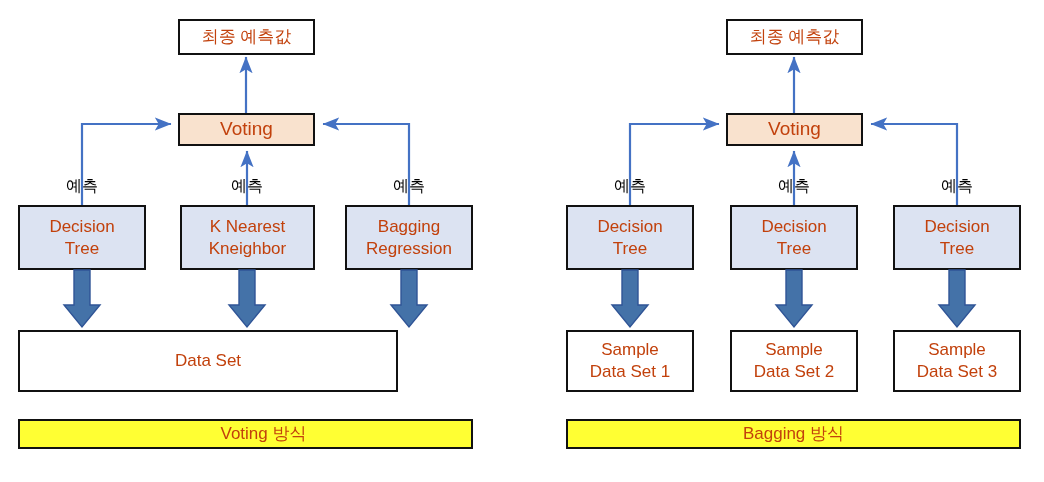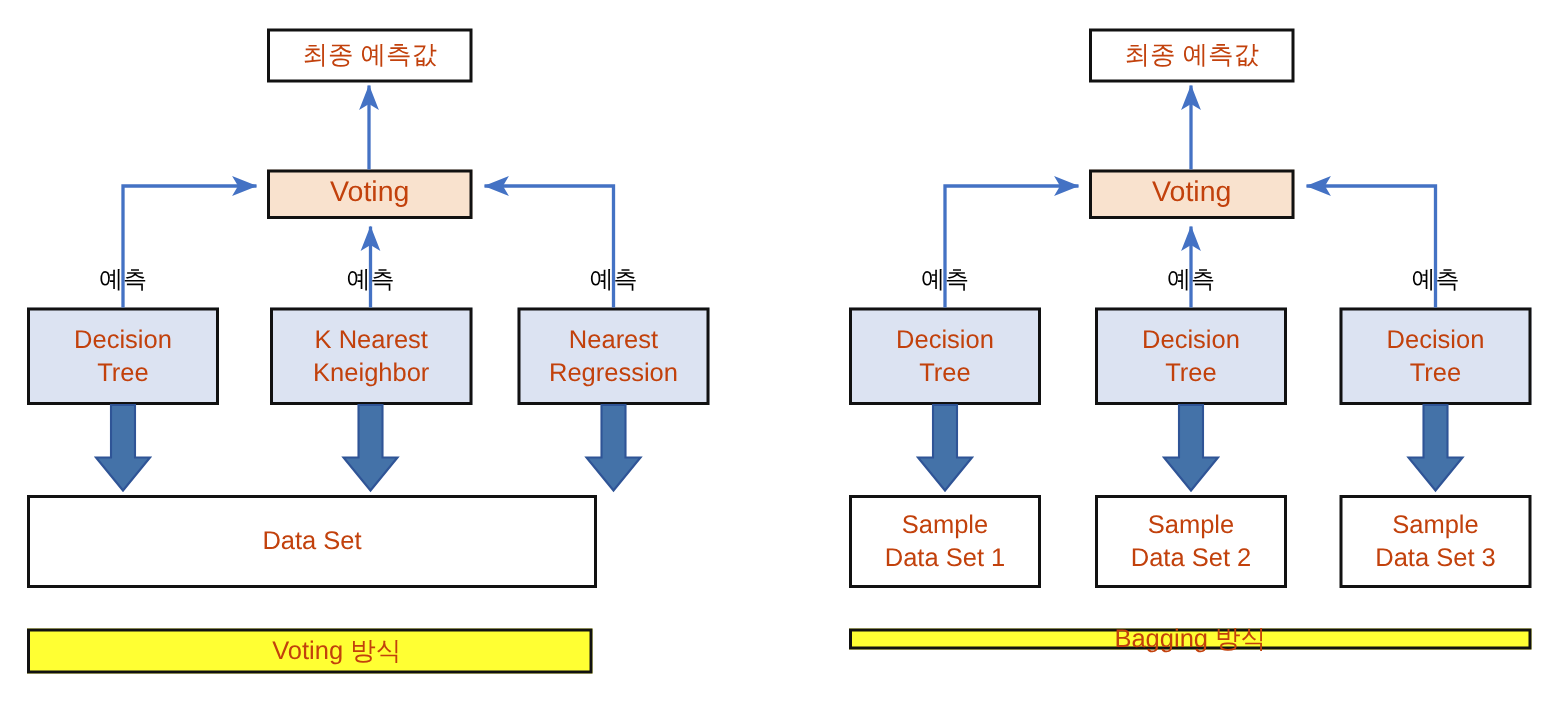--- a/index.html
+++ b/index.html
@@ -104,29 +104,29 @@
 
   <div class="box b-model" style="left:18px;top:205px;width:128px;height:65px;">
     <span>Decision</span>
     <span>Tree</span>
   </div>
   <div class="box b-model" style="left:180px;top:205px;width:135px;height:65px;align-items:center;">
     <span>K Nearest</span>
     <span>Kneighbor</span>
   </div>
   <div class="box b-model" style="left:345px;top:205px;width:128px;height:65px;">
-    <span>Nearest</span>
+    <span>Bagging</span>
     <span>Regression</span>
   </div>
 
   <div class="box b-plain" style="left:18px;top:330px;width:380px;height:62px;">
     <span>Data Set</span>
   </div>
 
-  <div class="box b-band" style="left:18px;top:419px;width:377px;height:30px;padding-left:36px;">
+  <div class="box b-band" style="left:18px;top:419px;width:455px;height:30px;padding-left:36px;">
     <span>Voting 방식</span>
   </div>
 
   <div class="box b-final" style="left:726px;top:19px;width:137px;height:36px;">
     <span>최종 예측값</span>
   </div>
 
   <div class="box b-voting" style="left:726px;top:113px;width:137px;height:33px;">
     <span>Voting</span>
   </div>
@@ -154,17 +154,17 @@
   </div>
   <div class="box b-plain" style="left:730px;top:330px;width:128px;height:62px;">
     <span>Sample</span>
     <span>Data Set 2</span>
   </div>
   <div class="box b-plain" style="left:893px;top:330px;width:128px;height:62px;">
     <span>Sample</span>
     <span>Data Set 3</span>
   </div>
 
-  <div class="box b-band" style="left:566px;top:419px;width:455px;height:14px;">
+  <div class="box b-band" style="left:566px;top:419px;width:455px;height:30px;">
     <span>Bagging 방식</span>
   </div>
 
 </div>
 
 </body></html>

